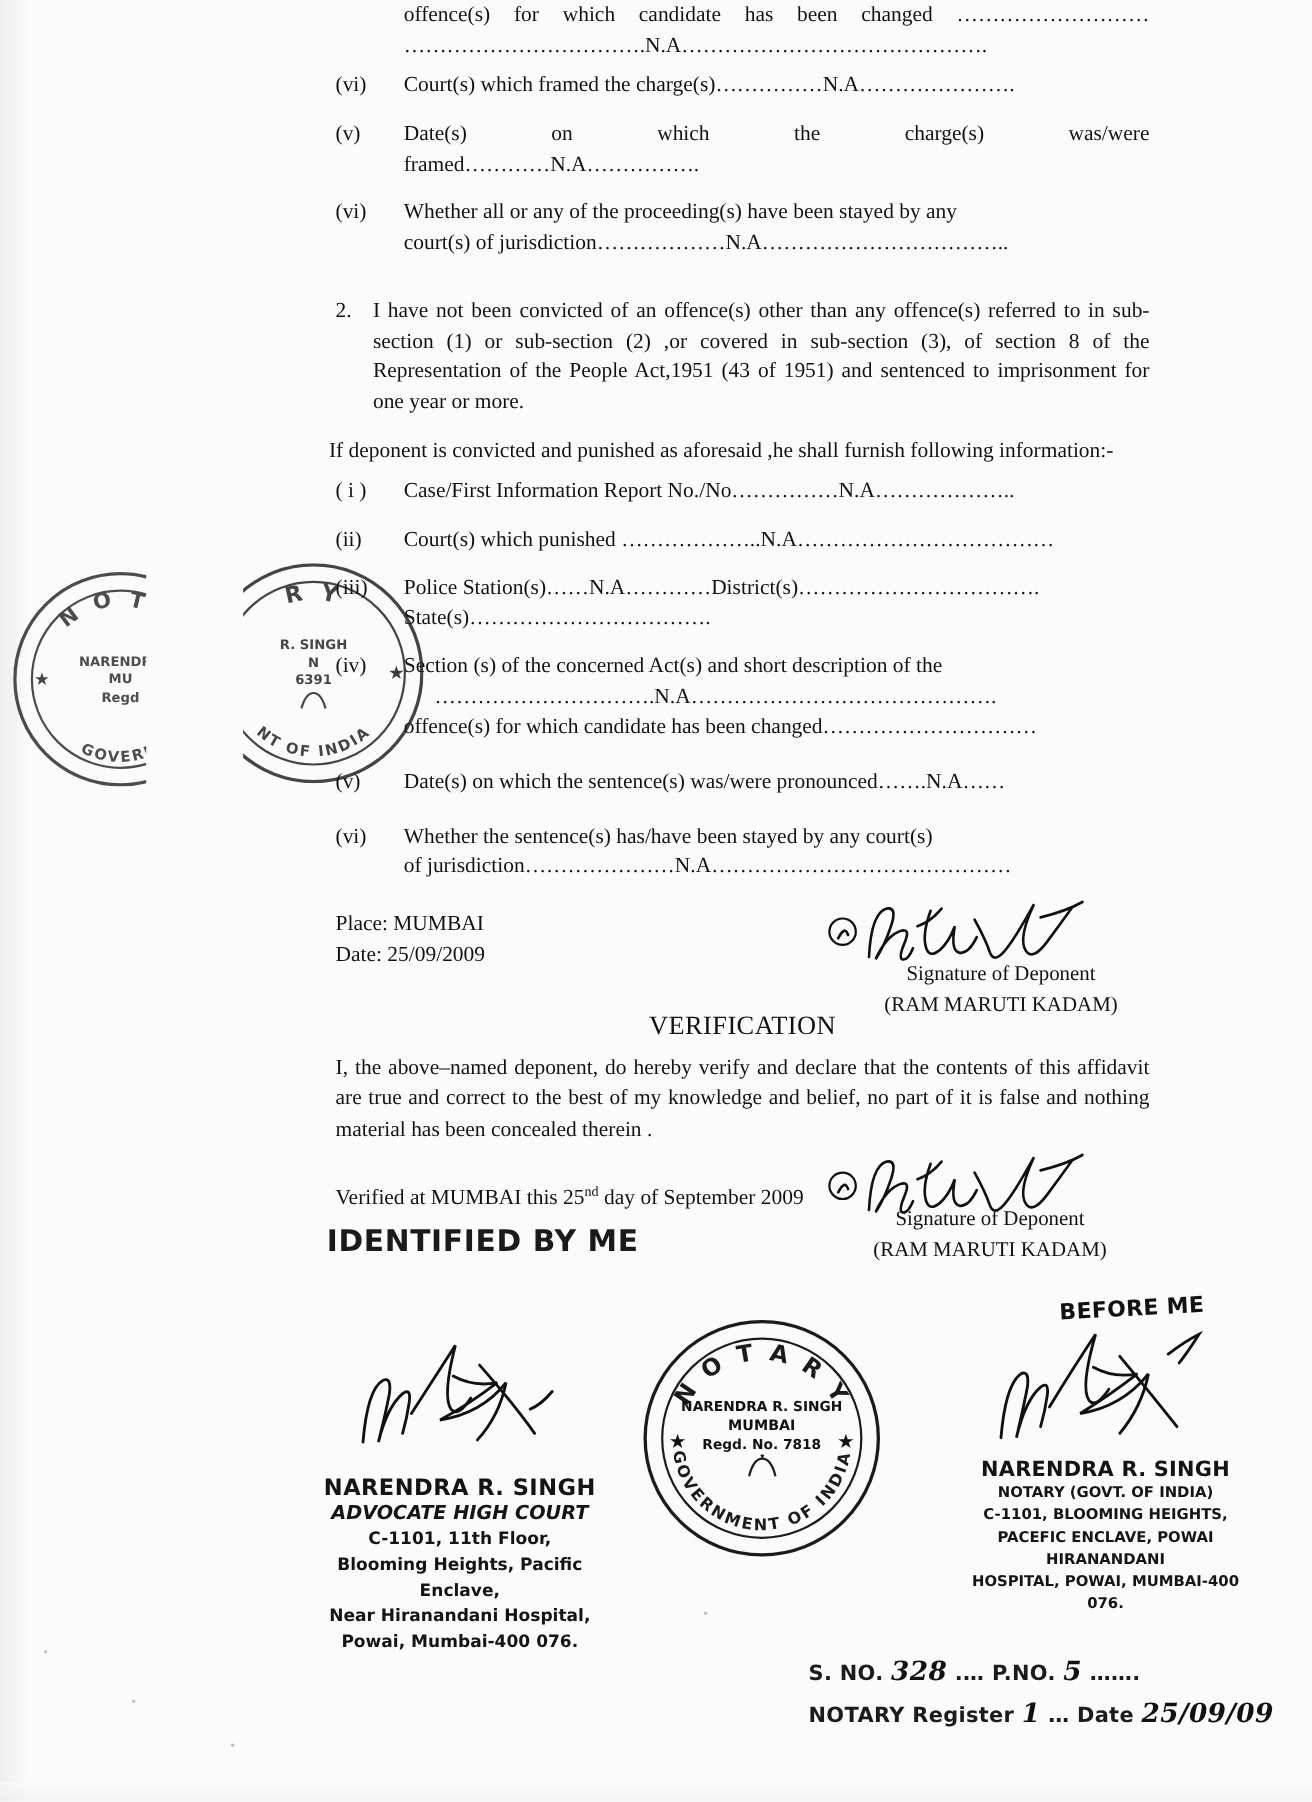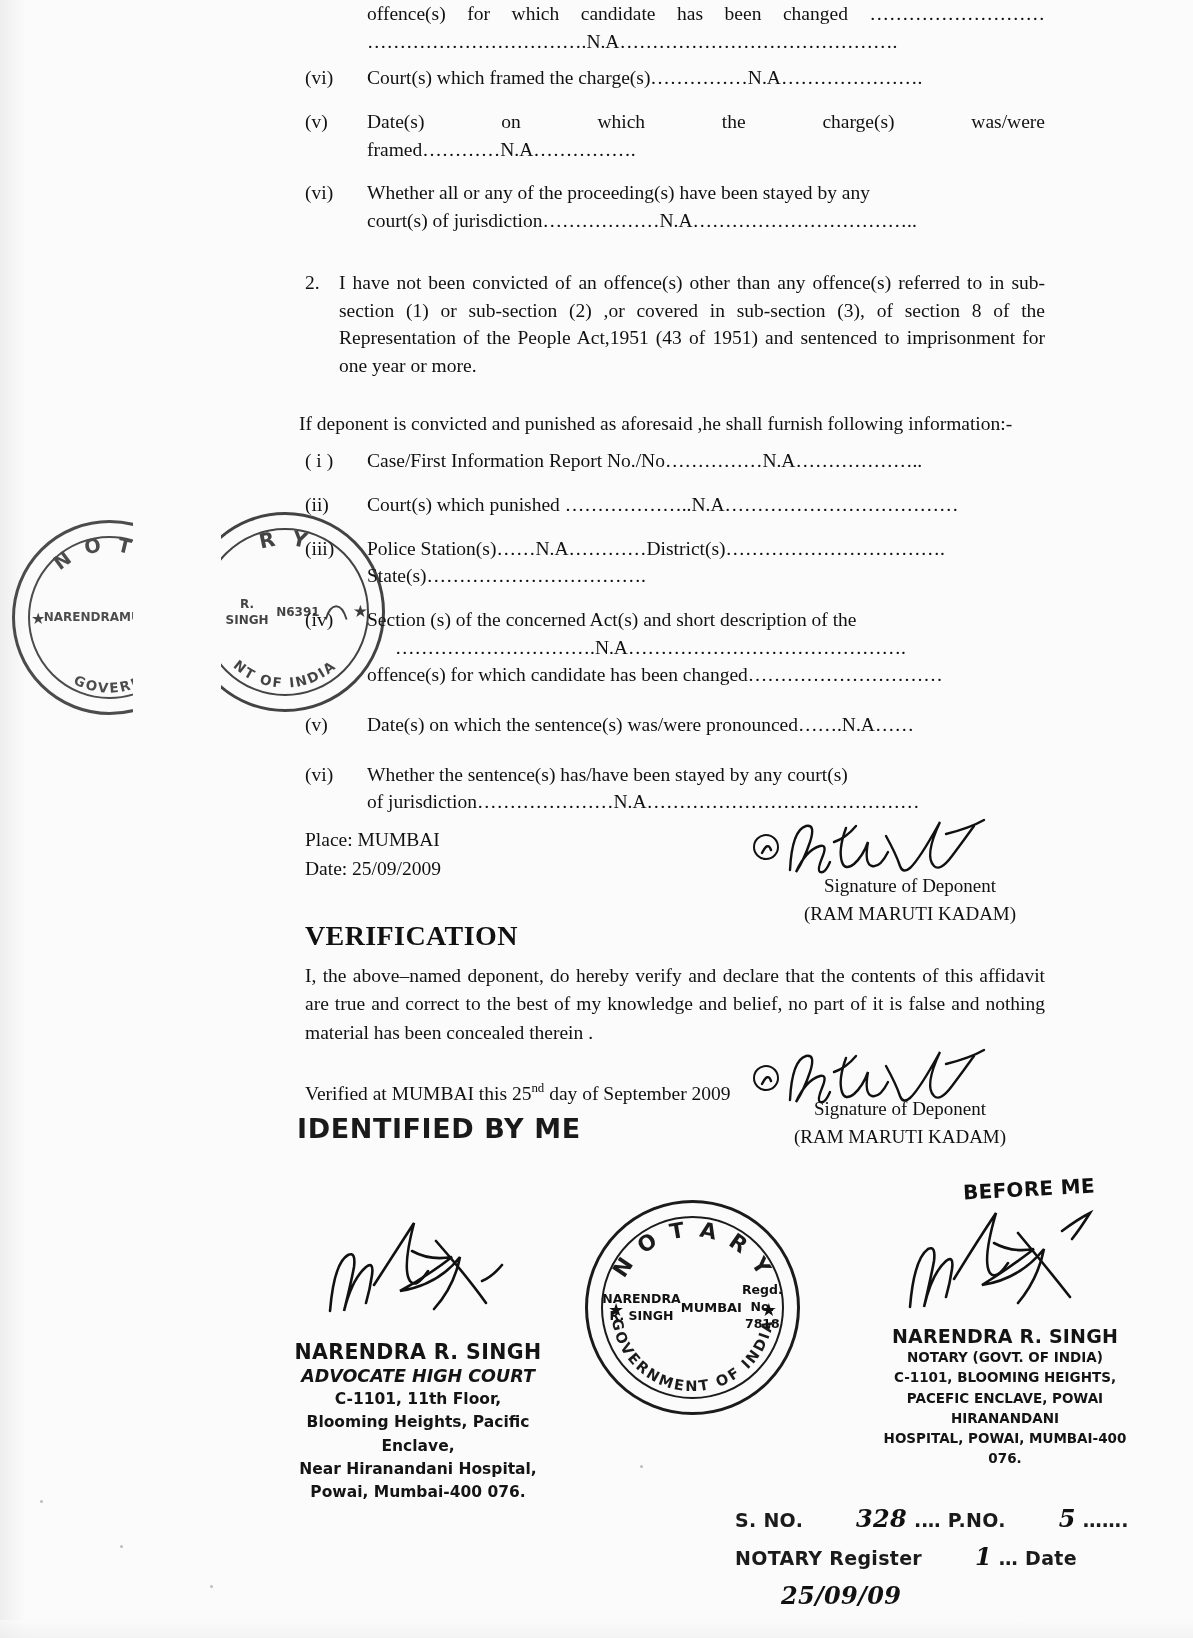--- a/index.html
+++ b/index.html
@@ -94,23 +94,24 @@
     width: 260px;
   }
   .verification {
     position: absolute;
     left: 305px;
     top: 920px;
     width: 740px;
     font-size: 19.5px;
   }
   .verif-title {
-    font-weight: bold;
+    text-align: center;
+    font-weight: normal;
     letter-spacing: .4px;
-    font-size: 28px;
+    font-size: 24px;
   }
   .verif-body {
     margin-top: 10px;
     text-align: justify;
     line-height: 1.45;
   }
   .verified-at {
     margin-top: 34px;
     font-size: 19.5px;
   }
@@ -206,42 +207,41 @@
     color: #1b1b1b;
     line-height: 1.6;
     letter-spacing: .3px;
   }
   .hand {
     font-family: "DejaVu Serif", serif;
     font-style: italic;
     font-weight: bold;
     font-size: 24px;
     color: #111;
-    margin-left: 46px;
   }
 
   
   .stamp {
     position: absolute;
     border-radius: 50%;
     border: 3px solid #1b1b1b;
     box-sizing: border-box;
   }
   .stamp .inner {
     position: absolute;
     inset: 13px;
     border-radius: 50%;
     border: 2px solid #1b1b1b;
   }
   .stamp .core {
     position: absolute;
     inset: 30px;
     border-radius: 50%;
     display: flex;
-    flex-direction: row;
+    flex-direction: column;
     align-items: center;
     justify-content: center;
     font-family: "DejaVu Sans", sans-serif;
     font-weight: bold;
     text-align: center;
     line-height: 1.35;
   }
   .arc-text {
     position: absolute;
     inset: 0;
@@ -336,21 +336,21 @@
         <div class="nojust">Whether all or any of the proceeding(s) have been stayed by any</div>
         <div class="nojust">court(s) of jurisdiction………………N.A……………………………..</div>
       </div>
     </div>
 
     <div class="row" style="margin-top:34px">
       <div class="marker num">2.</div>
       <div class="body-text">I have not been convicted of an offence(s) other than any offence(s) referred to in sub- section (1) or sub-section (2) ,or covered in sub-section (3), of section 8 of the Representation of the People Act,1951 (43 of 1951) and sentenced to imprisonment  for one year or more.</div>
     </div>
 
-    <div style="margin-top:30px; margin-left:-6px; text-align:justify;font-family:Liberation Serif, serif;">If deponent is convicted and punished as aforesaid ,he shall furnish following information:-</div>
+    <div style="margin-top:16px; margin-left:-6px; text-align:justify;font-family:Liberation Serif, serif;">If deponent is convicted and punished as aforesaid ,he shall furnish following information:-</div>
 
     <div class="row" style="margin-top:10px">
       <div class="marker">( i )</div>
       <div class="body-text">
         <div class="nojust">Case/First  Information Report  No./No……………N.A………………..</div>
       </div>
     </div>
 
     <div class="row blk">
       <div class="marker">(ii)</div>

